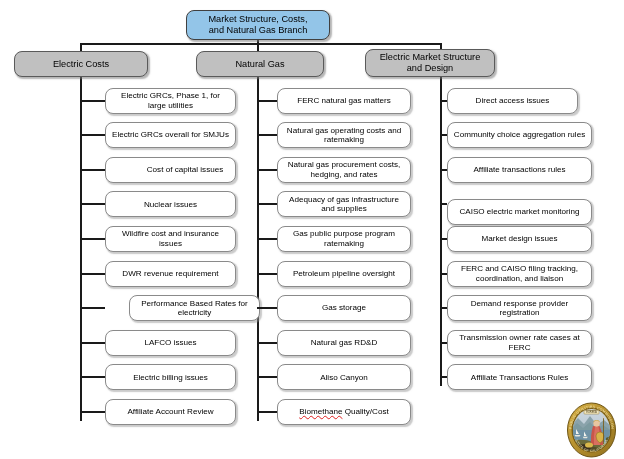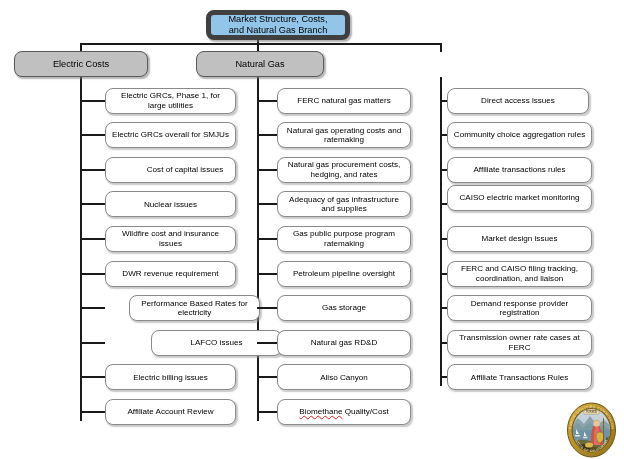--- a/index.html
+++ b/index.html
@@ -41,26 +41,25 @@
     text-align: center;
     line-height: 1.18;
     border: 1px solid #7a7a7a;
     border-radius: 7px;
     background: #ffffff;
     overflow: hidden;
   }
 
   .node-root {
     background: #93c5e8;
-    border: 5px solid #404040;
+    border: 1px solid #404040;
     border-radius: 8px;
     font-size: 9.2px;
     color: #000;
     box-shadow: 1.5px 1.5px 1.5px rgba(120,120,120,0.55);
-    margin-left: 20px;
   }
 
   .node-branch {
     background: #c0c0c0;
     border: 1px solid #5a5a5a;
     border-radius: 8px;
     font-size: 9.2px;
     box-shadow: 1.5px 1.5px 1.5px rgba(120,120,120,0.55);
   }
 
@@ -113,20 +112,23 @@
   </div>
 
   <div class="node node-branch" style="left:14px; top:51px; width:134px; height:26px;">
     <span class="txt">Electric Costs</span>
   </div>
 
   <div class="node node-branch" style="left:196px; top:51px; width:128px; height:26px;">
     <span class="txt">Natural Gas</span>
   </div>
 
+  <div class="node node-branch" style="left:365px; top:49px; width:130px; height:28px;">
+    <span class="txt"><span>Electric Market Structure</span><br><span>and Design</span></span>
+  </div>
 
   <div id="leaves">
       <div class="line hline" style="left: 80px; top: 99.5px; width: 25px;"></div>
       <div class="node node-leaf" style="left: 105px; top: 87.5px; width: 131px; height: 26px;">
         <span class="txt">Electric GRCs, Phase 1, for large utilities</span>
       </div>
       <div class="line hline" style="left: 80px; top: 134.1px; width: 25px;"></div>
       <div class="node node-leaf" style="left: 105px; top: 122.1px; width: 131px; height: 26px;">
         <span class="txt">Electric GRCs overall for SMJUs</span>
       </div>
@@ -144,21 +146,21 @@
       </div>
       <div class="line hline" style="left: 80px; top: 272.5px; width: 25px;"></div>
       <div class="node node-leaf" style="left: 105px; top: 260.5px; width: 131px; height: 26px;">
         <span class="txt">DWR revenue requirement</span>
       </div>
       <div class="line hline" style="left: 80px; top: 307.1px; width: 25px;"></div>
       <div class="node node-leaf" style="left: 105px; top: 295.1px; width: 131px; height: 26px; margin-left: 24px;">
         <span class="txt">Performance Based Rates for electricity</span>
       </div>
       <div class="line hline" style="left: 80px; top: 341.7px; width: 25px;"></div>
-      <div class="node node-leaf" style="left: 105px; top: 329.7px; width: 131px; height: 26px; margin-left: 46px;">
+      <div class="node node-leaf" style="left: 105px; top: 329.7px; width: 131px; height: 26px;">
         <span class="txt">LAFCO issues</span>
       </div>
       <div class="line hline" style="left: 80px; top: 376.3px; width: 25px;"></div>
       <div class="node node-leaf" style="left: 105px; top: 364.3px; width: 131px; height: 26px;">
         <span class="txt">Electric billing issues</span>
       </div>
       <div class="line hline" style="left: 80px; top: 410.9px; width: 25px;"></div>
       <div class="node node-leaf" style="left: 105px; top: 398.9px; width: 131px; height: 26px;">
         <span class="txt">Affiliate Account Review</span>
       </div>
@@ -196,33 +198,33 @@
       </div>
       <div class="line hline" style="left: 257px; top: 376.3px; width: 20px;"></div>
       <div class="node node-leaf" style="left: 277px; top: 364.3px; width: 134px; height: 26px;">
         <span class="txt">Aliso Canyon</span>
       </div>
       <div class="line hline" style="left: 257px; top: 410.9px; width: 20px;"></div>
       <div class="node node-leaf" style="left: 277px; top: 398.9px; width: 134px; height: 26px;">
         <span class="txt"><span class="misspell">Biomethane</span> Quality/Cost</span>
       </div>
       <div class="line hline" style="left: 440px; top: 99.5px; width: 7px;"></div>
-      <div class="node node-leaf" style="left: 447px; top: 87.5px; width: 142px; height: 26px; justify-content: center;">
+      <div class="node node-leaf" style="left: 447px; top: 87.5px; width: 131px; height: 26px; justify-content: center;">
         <span class="txt">Direct access issues</span>
       </div>
       <div class="line hline" style="left: 440px; top: 134.1px; width: 7px;"></div>
       <div class="node node-leaf" style="left: 447px; top: 122.1px; width: 145px; height: 26px;">
         <span class="txt">Community choice aggregation rules</span>
       </div>
       <div class="line hline" style="left: 440px; top: 168.7px; width: 7px;"></div>
       <div class="node node-leaf" style="left: 447px; top: 156.7px; width: 145px; height: 26px;">
         <span class="txt">Affiliate transactions rules</span>
       </div>
       <div class="line hline" style="left: 440px; top: 203.3px; width: 7px;"></div>
-      <div class="node node-leaf" style="left: 447px; top: 185px; width: 145px; height: 26px;">
+      <div class="node node-leaf" style="left: 447px; top: 199px; width: 145px; height: 26px;">
         <span class="txt">CAISO electric market monitoring</span>
       </div>
       <div class="line hline" style="left: 440px; top: 237.9px; width: 7px;"></div>
       <div class="node node-leaf" style="left: 447px; top: 225.9px; width: 145px; height: 26px;">
         <span class="txt">Market design issues</span>
       </div>
       <div class="line hline" style="left: 440px; top: 272.5px; width: 7px;"></div>
       <div class="node node-leaf" style="left: 447px; top: 260.5px; width: 145px; height: 26px;">
         <span class="txt">FERC and CAISO filing tracking, coordination, and liaison</span>
       </div>

